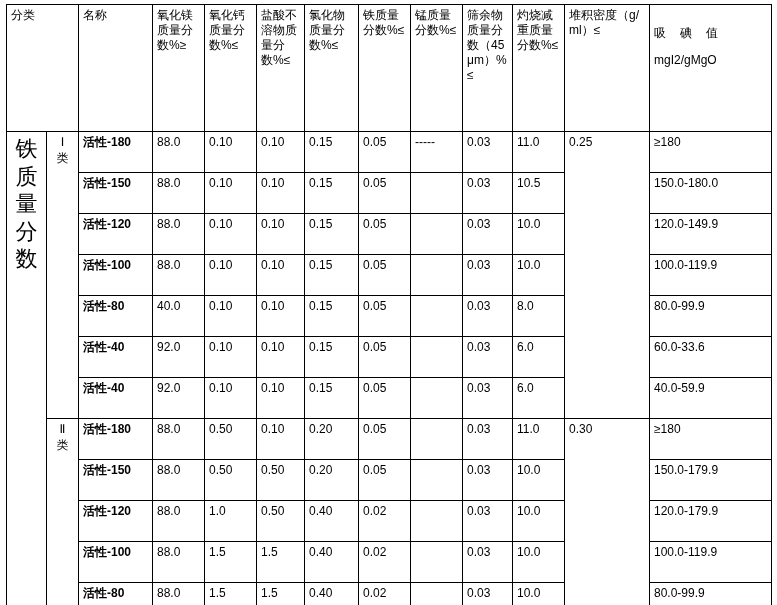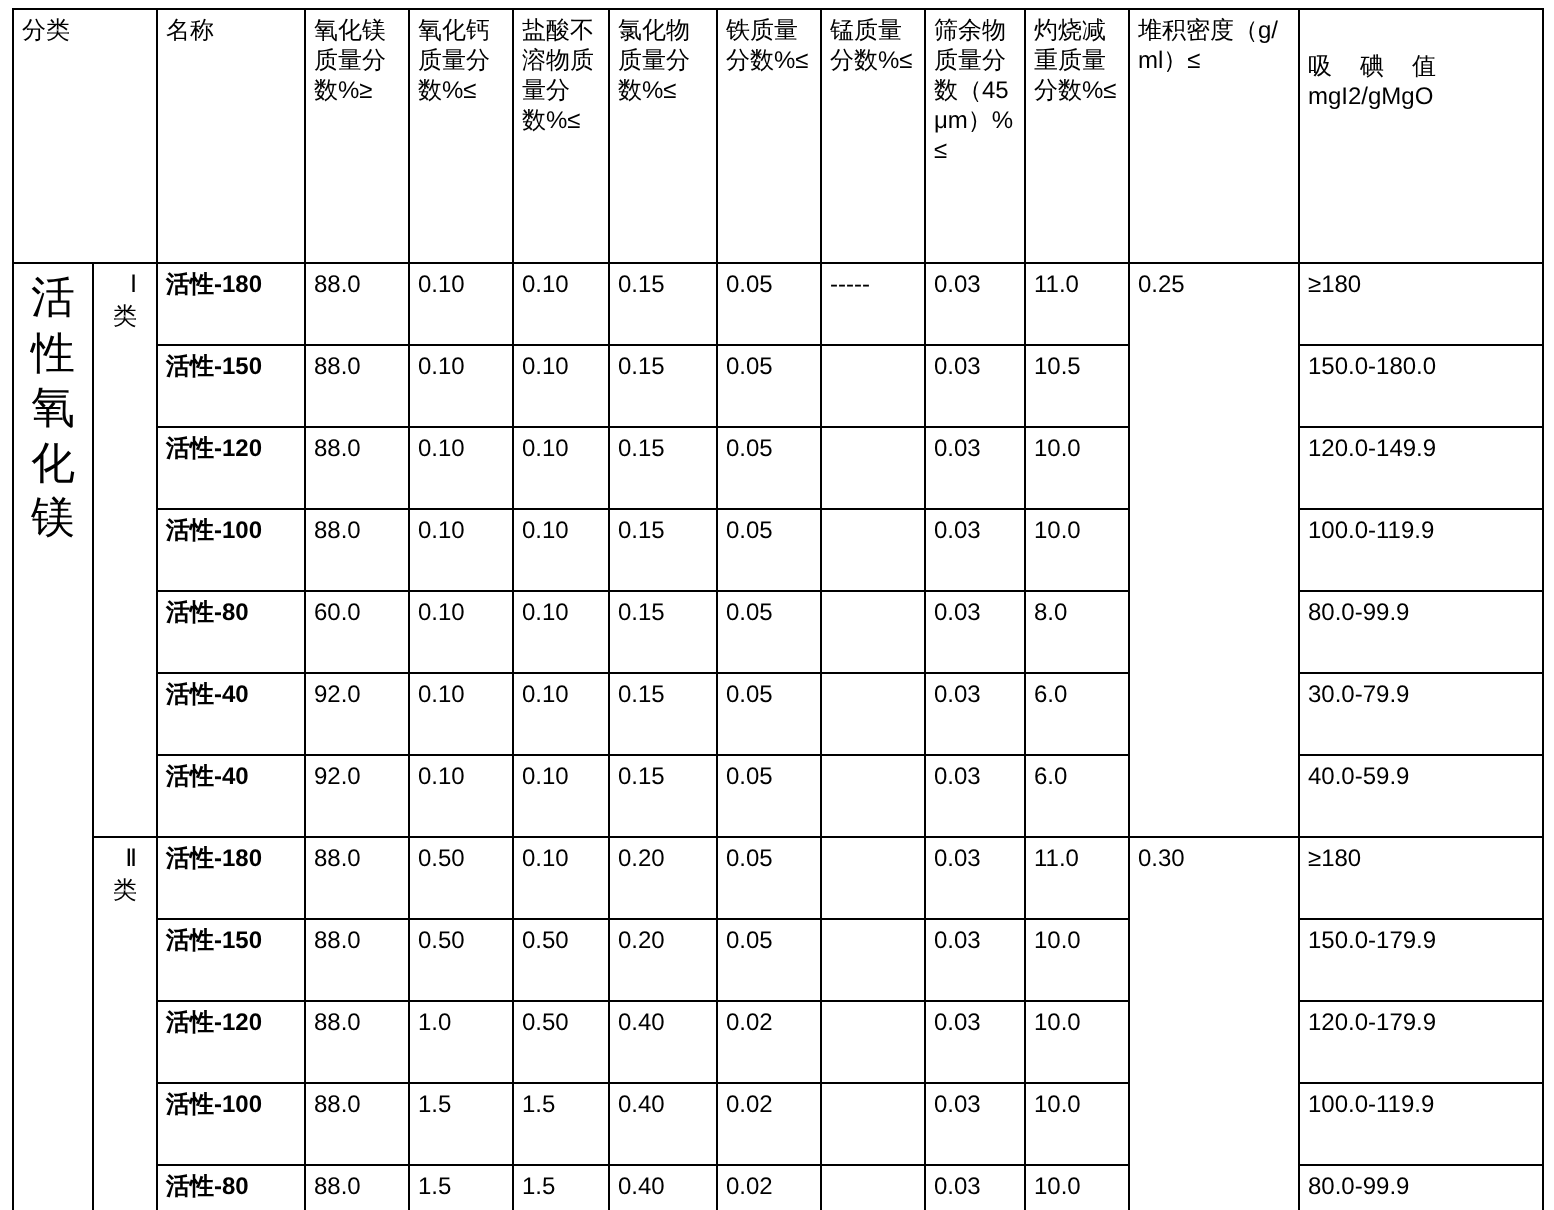--- a/index.html
+++ b/index.html
@@ -47,21 +47,21 @@
     letter-spacing: 2px;
     line-height: 1.7;
     padding: 0;
   }
   td.cat .catlabel {
     display: block;
     width: 1em;
     margin: 0 auto;
   }
   td.cls {
-    text-align: right;
+    text-align: center;
     vertical-align: middle;
     font-size: 12px;
     padding: 0 2px;
   }
   td.cls .clslabel {
     display: block;
     width: 1em;
     margin: 0 auto;
     line-height: 1.3;
   }
@@ -81,20 +81,21 @@
   .iodine-hdr {
     display: block;
   }
   .iodine-hdr .l1 {
     display: block;
     letter-spacing: 14px;
     margin-top: 18px;
   }
   .iodine-hdr .l2 {
     display: block;
+    margin-top: 12px;
   }
 </style>
 </head>
 <body>
 
 <div id="page">
   <table class="spec">
     <colgroup>
       <col style="width:40px">
       <col style="width:32px">
@@ -126,21 +127,21 @@
         <td class="hdr">
           <span class="iodine-hdr">
             <span class="l1">吸碘值</span>
             <span class="l2">mgI2/gMgO</span>
           </span>
         </td>
       </tr>
 
       <tr>
         <td class="cat" rowspan="13">
-          <span class="catlabel">活性氧化镁</span>
+          <span class="catlabel">铁质量分数</span>
         </td>
         <td class="cls" rowspan="7">
           <span class="clslabel">Ⅰ类</span>
         </td>
         <td class="name val">活性-180</td>
         <td class="val">88.0</td>
         <td class="val">0.10</td>
         <td class="val">0.10</td>
         <td class="val">0.15</td>
         <td class="val">0.05</td>
@@ -181,41 +182,41 @@
         <td class="val">0.10</td>
         <td class="val">0.15</td>
         <td class="val">0.05</td>
         <td class="val"></td>
         <td class="val">0.03</td>
         <td class="val">10.0</td>
         <td class="val">100.0-119.9</td>
       </tr>
       <tr>
         <td class="name val">活性-80</td>
-        <td class="val">60.0</td>
+        <td class="val">40.0</td>
         <td class="val">0.10</td>
         <td class="val">0.10</td>
         <td class="val">0.15</td>
         <td class="val">0.05</td>
         <td class="val"></td>
         <td class="val">0.03</td>
         <td class="val">8.0</td>
         <td class="val">80.0-99.9</td>
       </tr>
       <tr>
         <td class="name val">活性-40</td>
         <td class="val">92.0</td>
         <td class="val">0.10</td>
         <td class="val">0.10</td>
         <td class="val">0.15</td>
         <td class="val">0.05</td>
         <td class="val"></td>
         <td class="val">0.03</td>
         <td class="val">6.0</td>
-        <td class="val">30.0-79.9</td>
+        <td class="val">60.0-33.6</td>
       </tr>
       <tr>
         <td class="name val">活性-40</td>
         <td class="val">92.0</td>
         <td class="val">0.10</td>
         <td class="val">0.10</td>
         <td class="val">0.15</td>
         <td class="val">0.05</td>
         <td class="val"></td>
         <td class="val">0.03</td>

